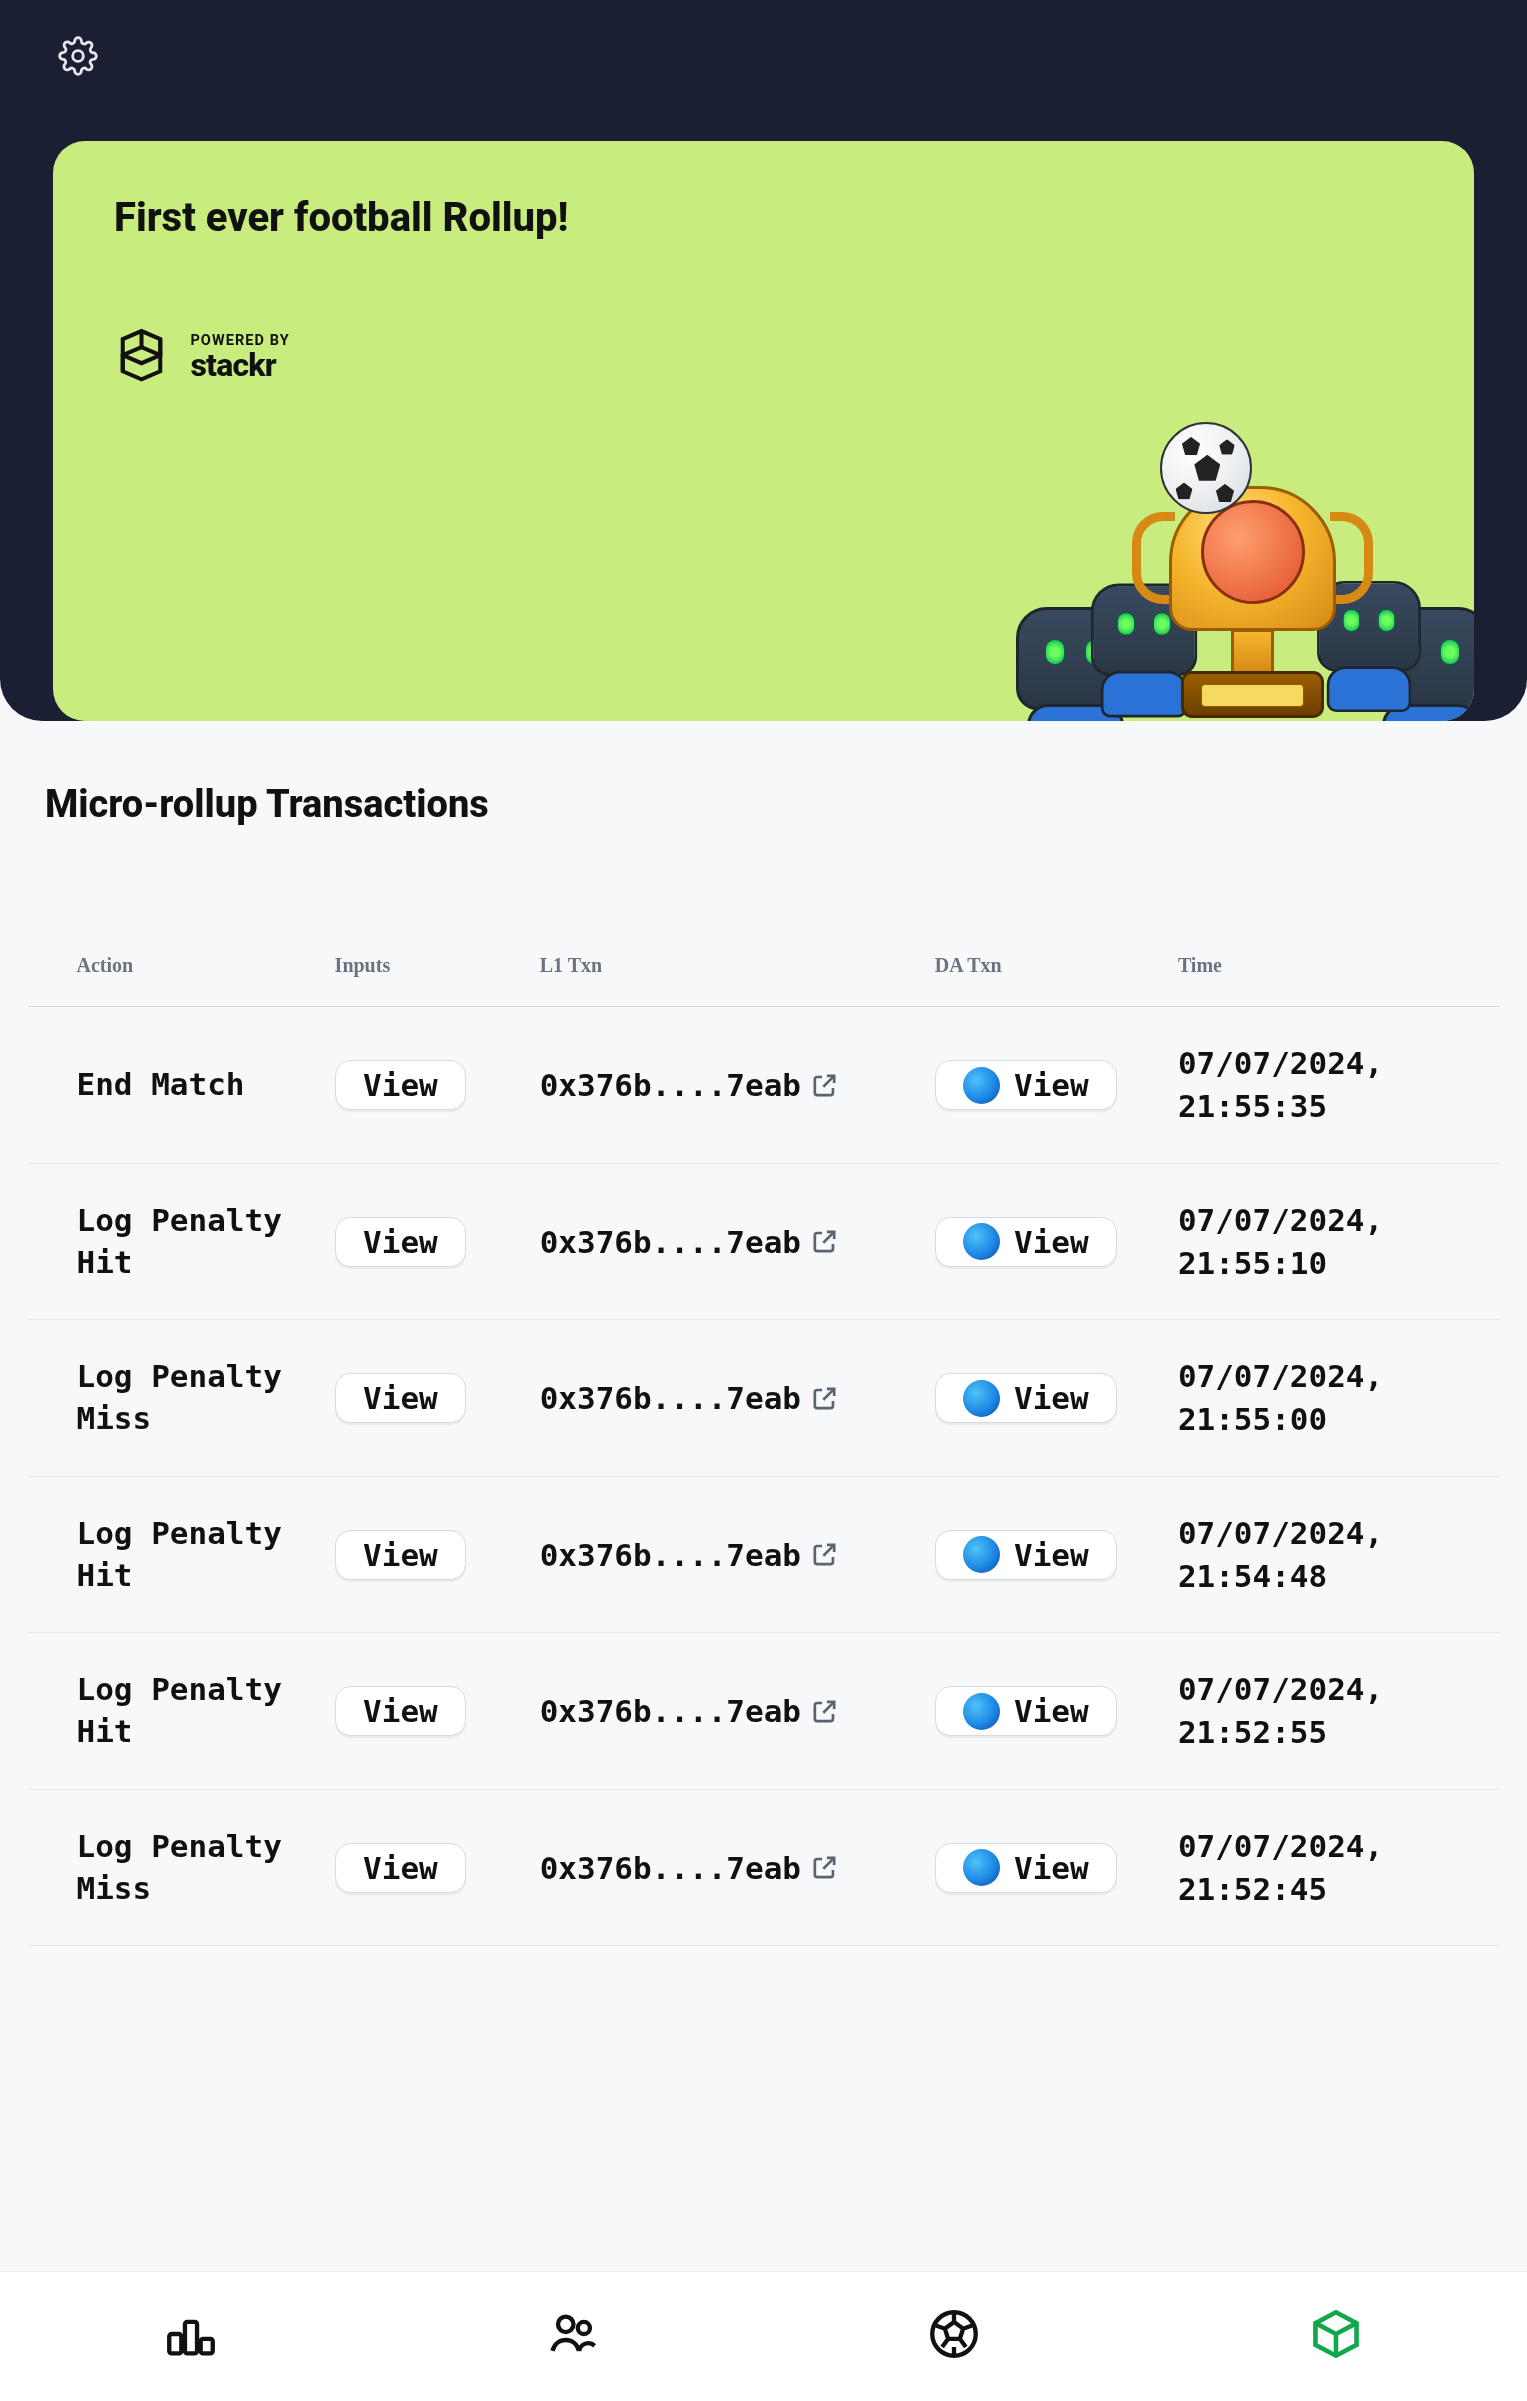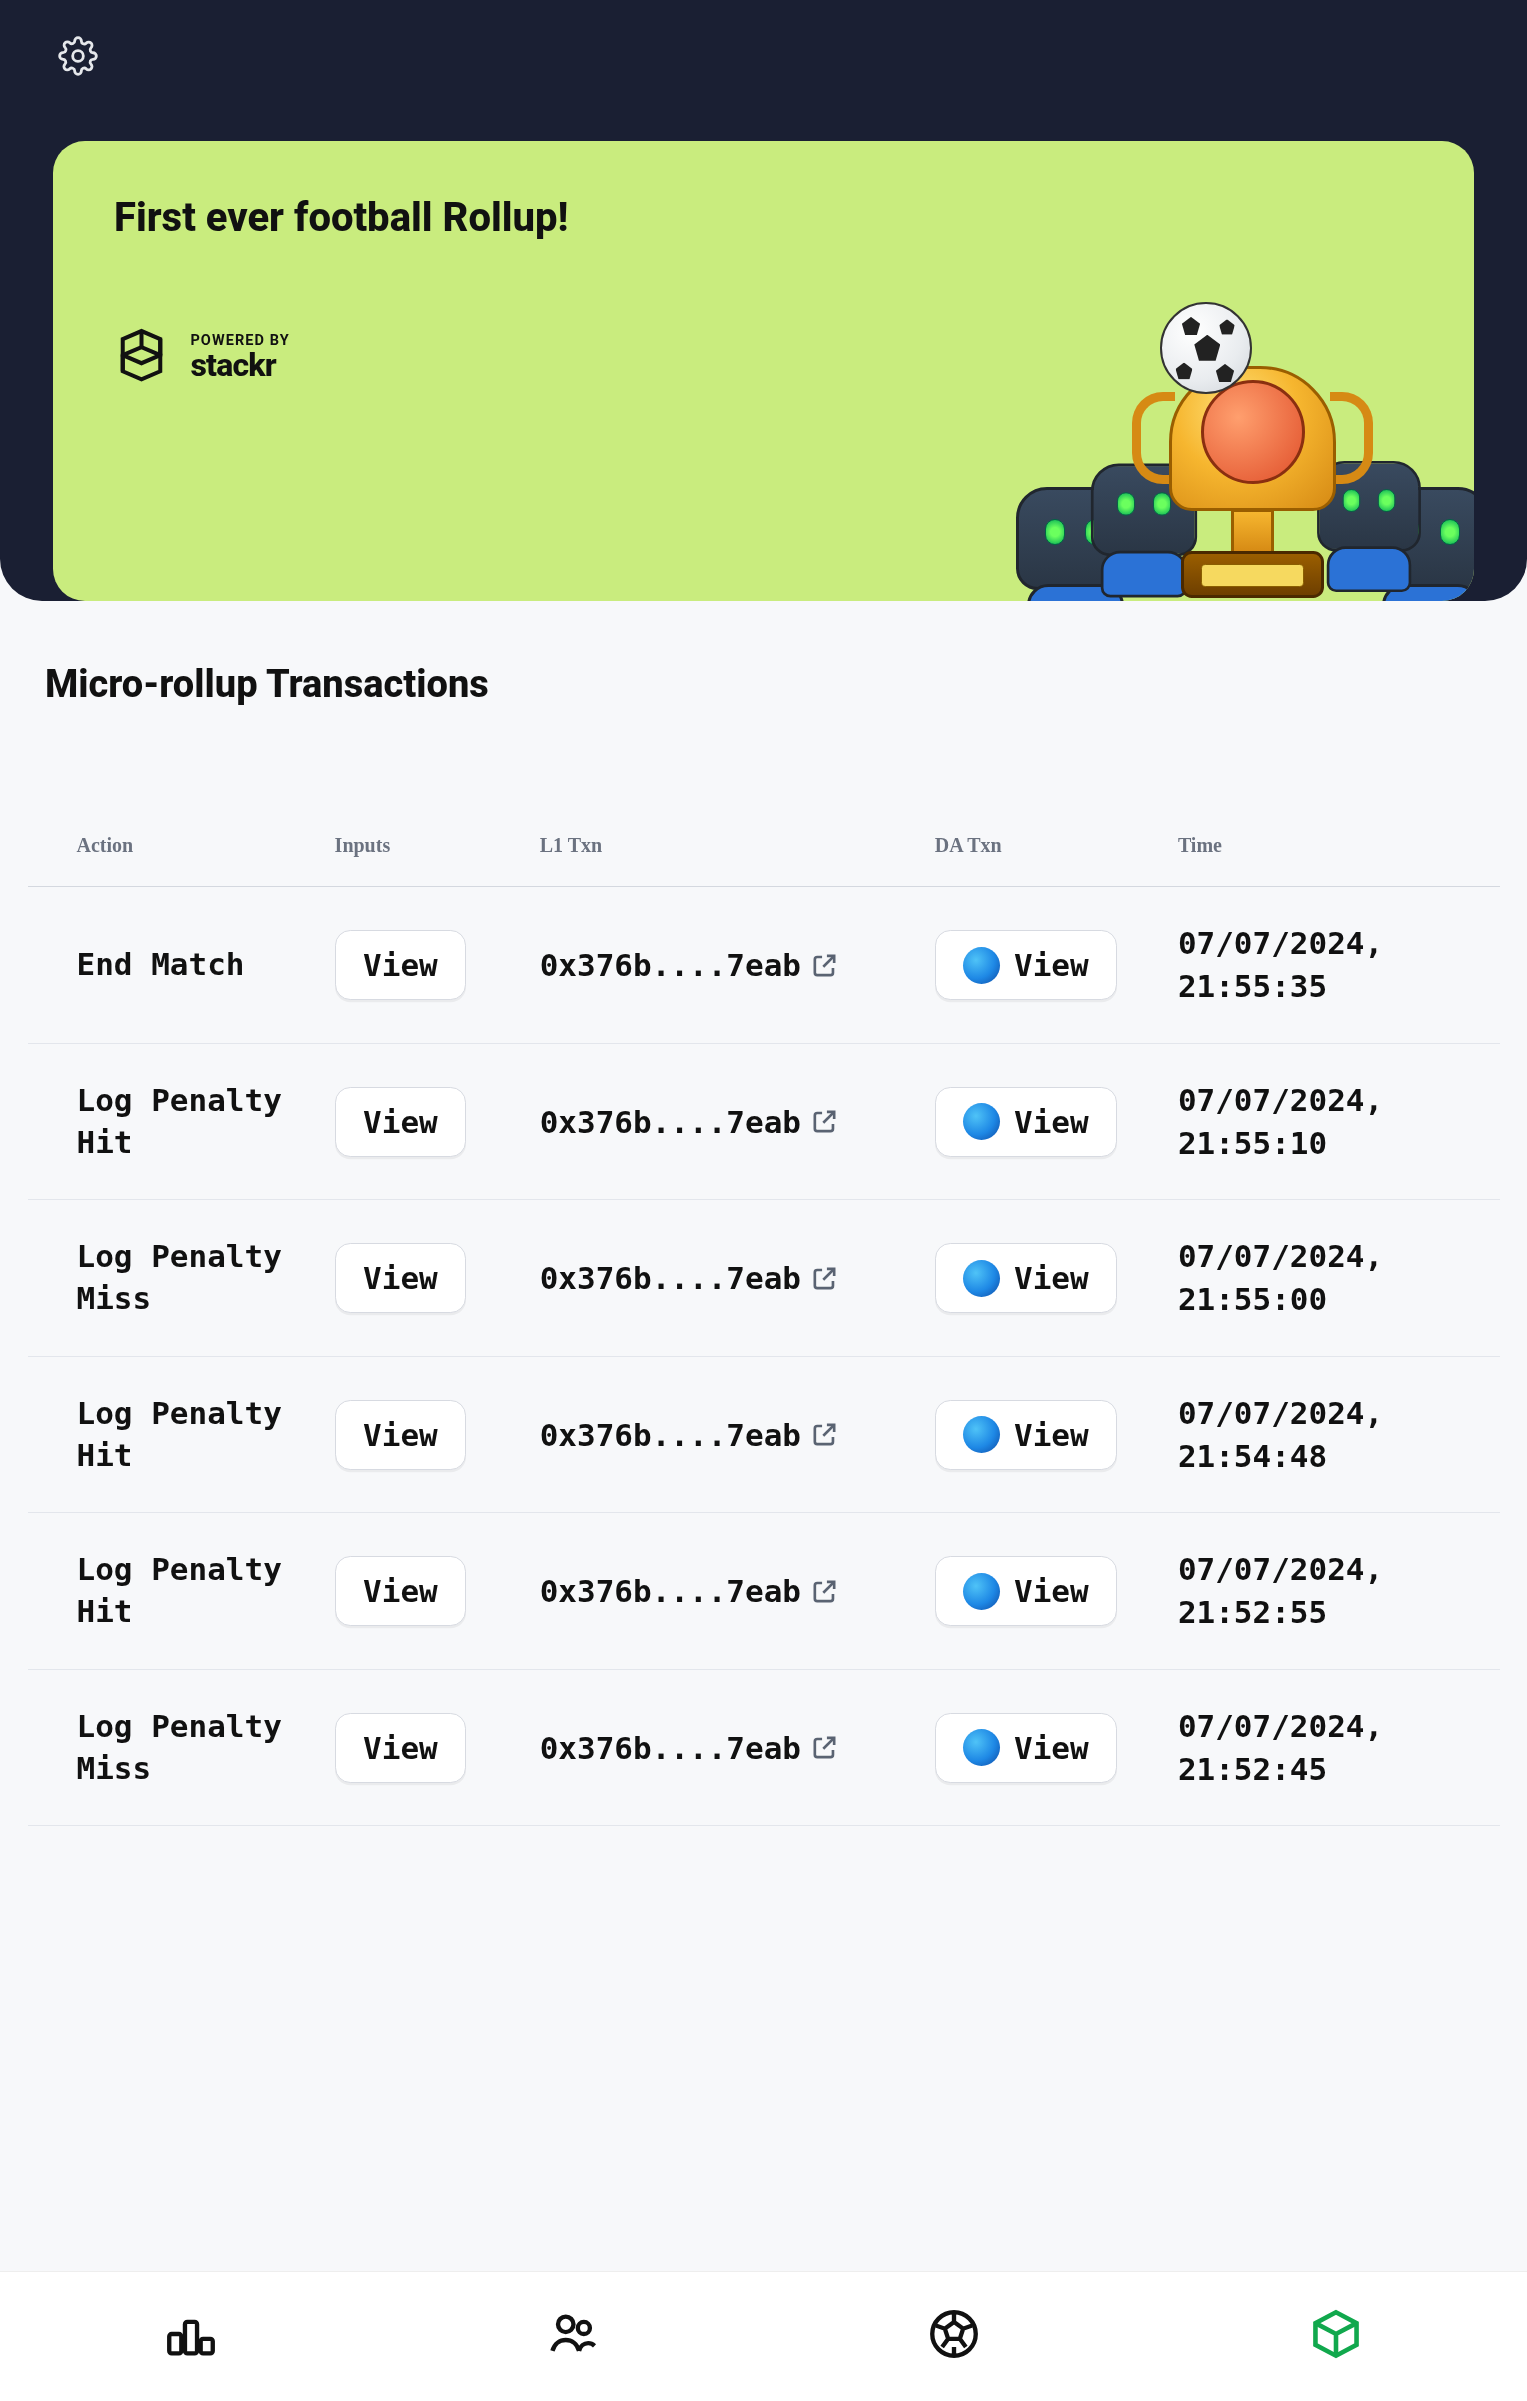--- a/index.html
+++ b/index.html
@@ -10,21 +10,21 @@
 .hero { background: #1a1f33; padding: 0; border-radius: 0 0 42px 42px; }
 .hero-top { display: flex; align-items: center; justify-content: space-between; padding: 31px 53px 46px 53px; }
 .hero-left { display: flex; align-items: center; gap: 27.5px; }
 .logo-circle { width: 72px; height: 72px; border-radius: 50%; background: radial-gradient(circle at 35% 35%, #4fc3f7 0%, #1e88e5 50%, #0d47a1 100%); display: flex; align-items: center; justify-content: center; }
 .logo-circle svg { width: 37px; height: 37px; }
 .hero-title { color: #fff; font-size: 41px; font-weight: 700; letter-spacing: 0.2px; }
 .gear-btn { width: 49px; height: 49px; display: flex; align-items: center; justify-content: center; background: transparent; border: none; cursor: pointer; }
 .gear-btn svg { width: 40px; height: 40px; stroke: #e5e7eb; }
 
 
-.banner { margin: 15.3px 53px 0 53px; background: #c9ec7e; border-radius: 32px; padding: 53px 46px 26px 61px; position: relative; overflow: hidden; height: 460px; }
+.banner { margin: 15.3px 53px 0 53px; background: #c9ec7e; border-radius: 32px; padding: 53px 46px 26px 61px; position: relative; overflow: hidden; height: 580px; }
 .banner-title { font-size: 40px; font-weight: 800; color: #111; }
 .powered { display: flex; align-items: center; gap: 21.4px; margin-top: 82px; }
 .powered-block { width: 55px; height: 67px; }
 .powered-text { display: flex; flex-direction: column; }
 .powered-label { font-size: 14.5px; font-weight: 700; letter-spacing: 1.1px; color: #111; }
 .powered-brand { font-size: 32px; font-weight: 800; color: #111; line-height: 1; letter-spacing: -0.8px; }
 
 
 .illus { position: absolute; right: -15.3px; bottom: -11.5px; width: 473px; height: 305px; }
 .robot { position: absolute; width: 118px; height: 149px; }
@@ -53,21 +53,21 @@
 .section { padding: 61px 53px 0 45px; }
 .section-title { font-size: 38px; font-weight: 800; color: #111; }
 
 
 .tx-table { margin: 99px 27.5px 0 27.5px; display: flex; flex-direction: column; }
 .tx-head, .tx-row { display: grid; grid-template-columns: 252px 199px 389px 237px 1fr; align-items: center; padding: 29px 49px; gap: 6.1px; }
 .tx-head { border-bottom: 1.5px solid #d4d8df; }
 .tx-head div { color: #6b7280; font-size: 20px; font-weight: 600; font-family: Liberation Serif, serif; }
 .tx-row { border-bottom: 1.5px solid #e3e6ec; padding-top: 35px; padding-bottom: 35px; }
 .tx-action { font-size: 31px; font-weight: 700; color: #111; font-family: ui-monospace, "SFMono-Regular", Menlo, monospace; line-height: 1.35; }
-.btn-view { display: inline-flex; align-items: center; justify-content: center; gap: 13.7px; height: 70px; padding: 0 27.5px; background: #fff; border: 1.5px solid #d7dae1; border-radius: 15.3px; font-size: 31px; font-weight: 700; color: #111; font-family: ui-monospace, "SFMono-Regular", Menlo, monospace; box-shadow: 0 2.3px 0 rgba(0,0,0,.05); cursor: pointer; }
+.btn-view { display: inline-flex; align-items: center; justify-content: center; gap: 13.7px; height: 50px; padding: 0 27.5px; background: #fff; border: 1.5px solid #d7dae1; border-radius: 15.3px; font-size: 31px; font-weight: 700; color: #111; font-family: ui-monospace, "SFMono-Regular", Menlo, monospace; box-shadow: 0 2.3px 0 rgba(0,0,0,.05); cursor: pointer; }
 .btn-view .da-logo { width: 37px; height: 37px; border-radius: 50%; background: radial-gradient(circle at 35% 35%, #4fc3f7 0%, #1e88e5 55%, #0d47a1 100%); display: inline-block; flex-shrink: 0; }
 .l1 { display: flex; align-items: center; gap: 9px; }
 .l1-hash { font-size: 31px; font-weight: 700; color: #111; font-family: ui-monospace, "SFMono-Regular", Menlo, monospace; }
 .ext-icon { width: 29px; height: 29px; stroke: #5a6372; flex-shrink: 0; }
 .tx-time { font-size: 31px; font-weight: 700; color: #111; font-family: ui-monospace, "SFMono-Regular", Menlo, monospace; line-height: 1.38; }
 
 
 .bottom-nav { margin-top: auto; background: #fff; display: flex; justify-content: space-around; align-items: center; padding: 27.5px 0 32px; border-top: 0.8px solid #eee; }
 .nav-btn { width: 70px; height: 70px; display: flex; align-items: center; justify-content: center; background: transparent; border: none; cursor: pointer; }
 .nav-btn svg { width: 58px; height: 58px; }

